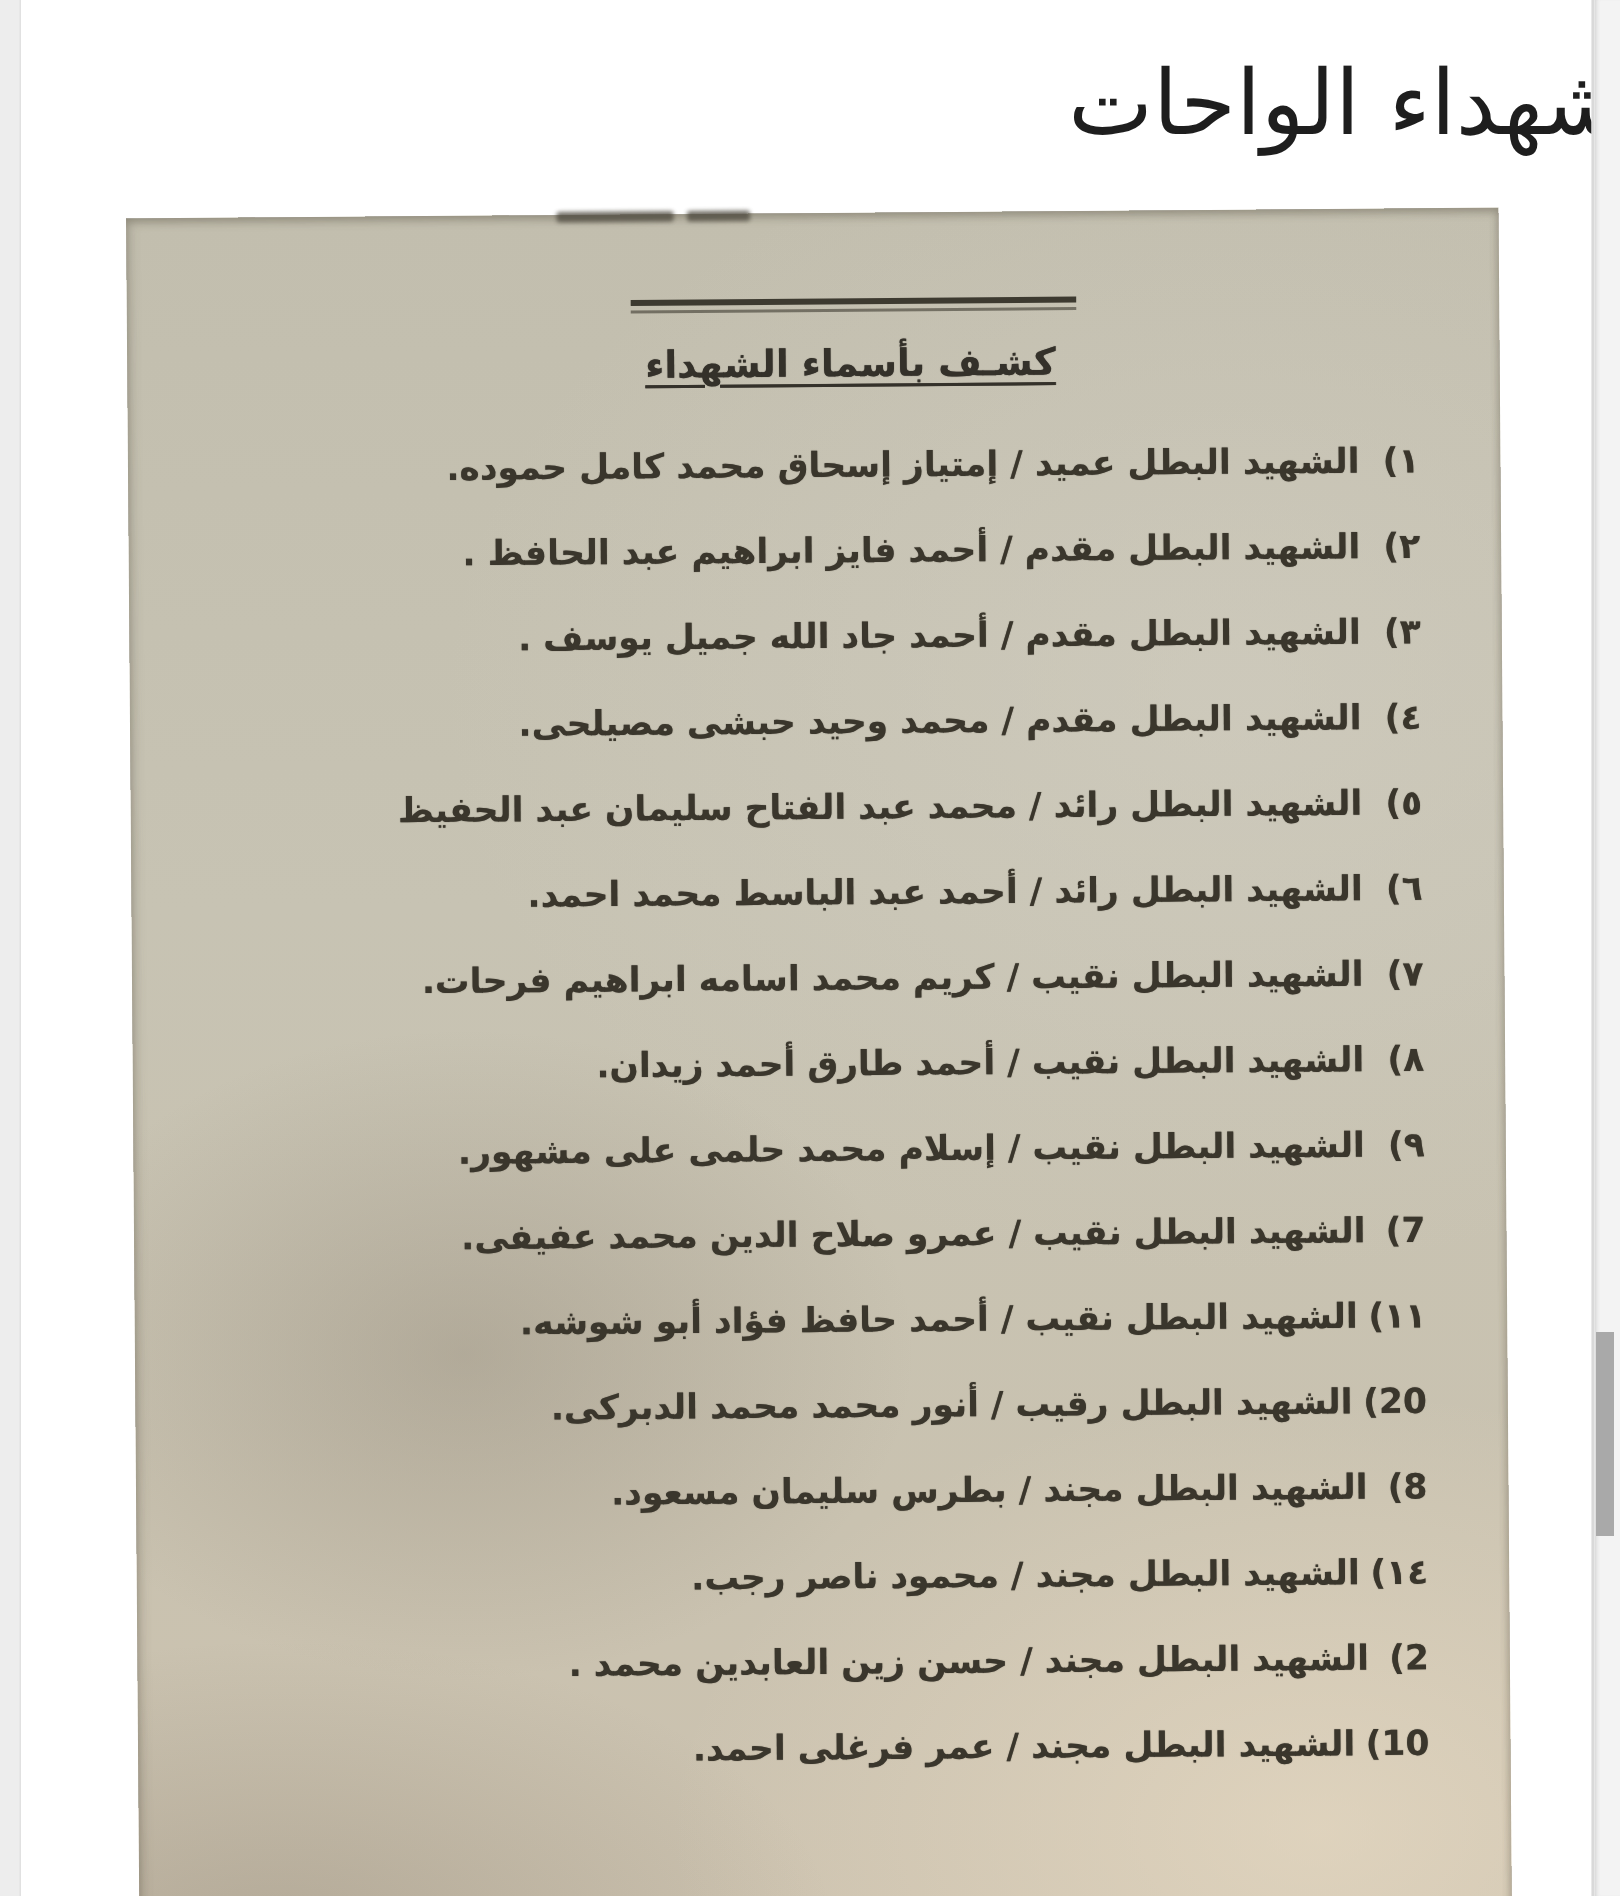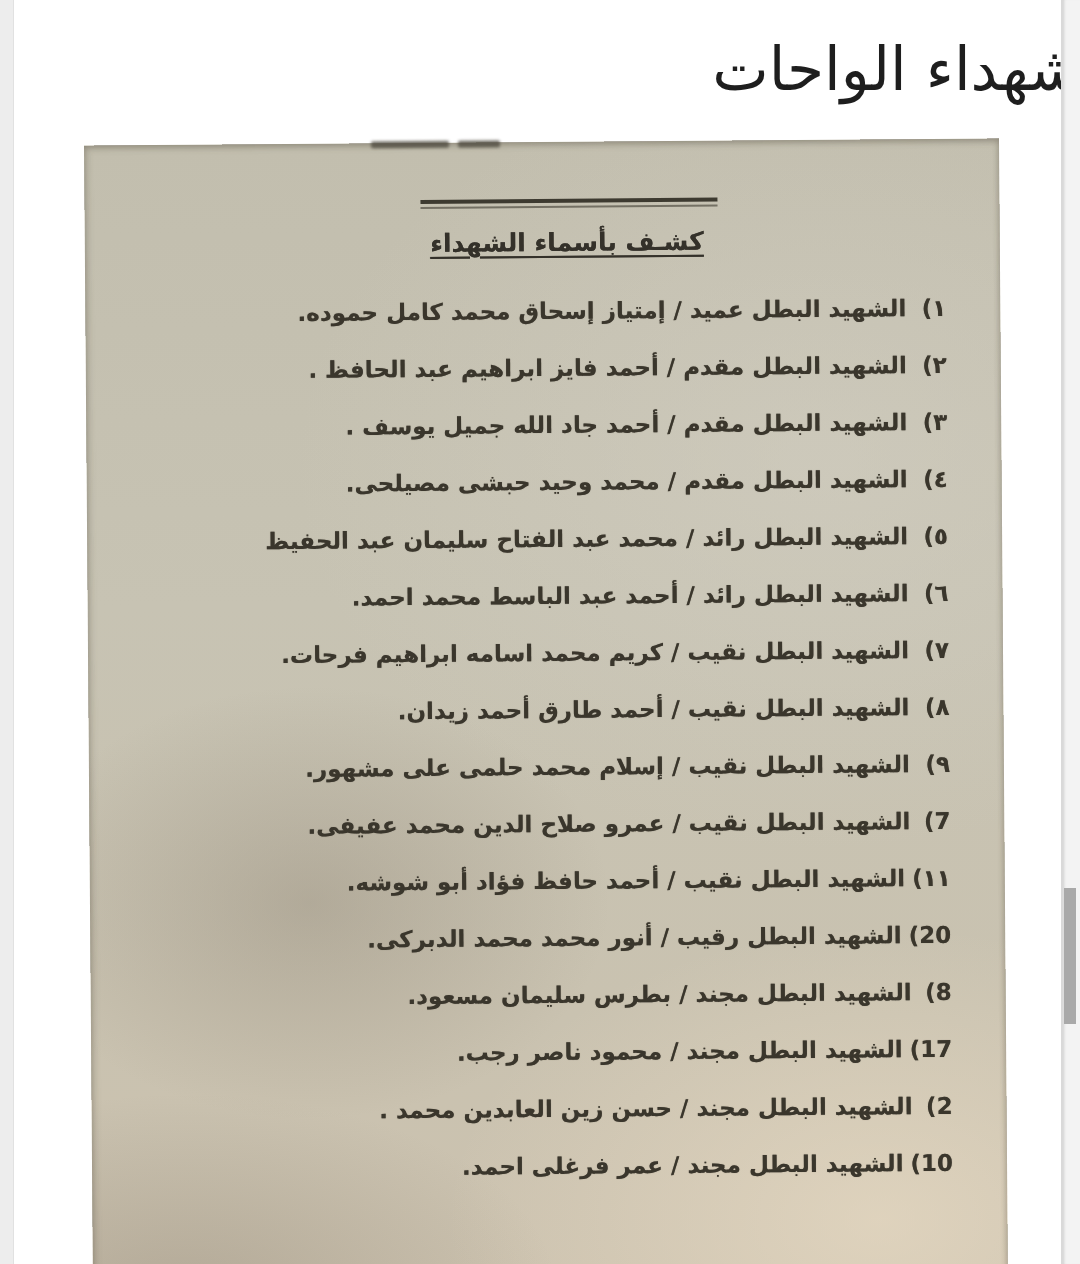--- a/index.html
+++ b/index.html
@@ -128,21 +128,21 @@
       </div>
       <div class="row">
         <span class="num">20)</span>
         <span class="txt">الشهيد البطل رقيب / أنور محمد محمد الدبركى.</span>
       </div>
       <div class="row">
         <span class="num">8)</span>
         <span class="txt">الشهيد البطل مجند / بطرس سليمان مسعود.</span>
       </div>
       <div class="row">
-        <span class="num">17)</span>
+        <span class="num">١٤)</span>
         <span class="txt">الشهيد البطل مجند / محمود ناصر رجب.</span>
       </div>
       <div class="row">
         <span class="num">2)</span>
         <span class="txt">الشهيد البطل مجند / حسن زين العابدين محمد .</span>
       </div>
       <div class="row">
         <span class="num">10)</span>
         <span class="txt">الشهيد البطل مجند / عمر فرغلى احمد.</span>
       </div>

